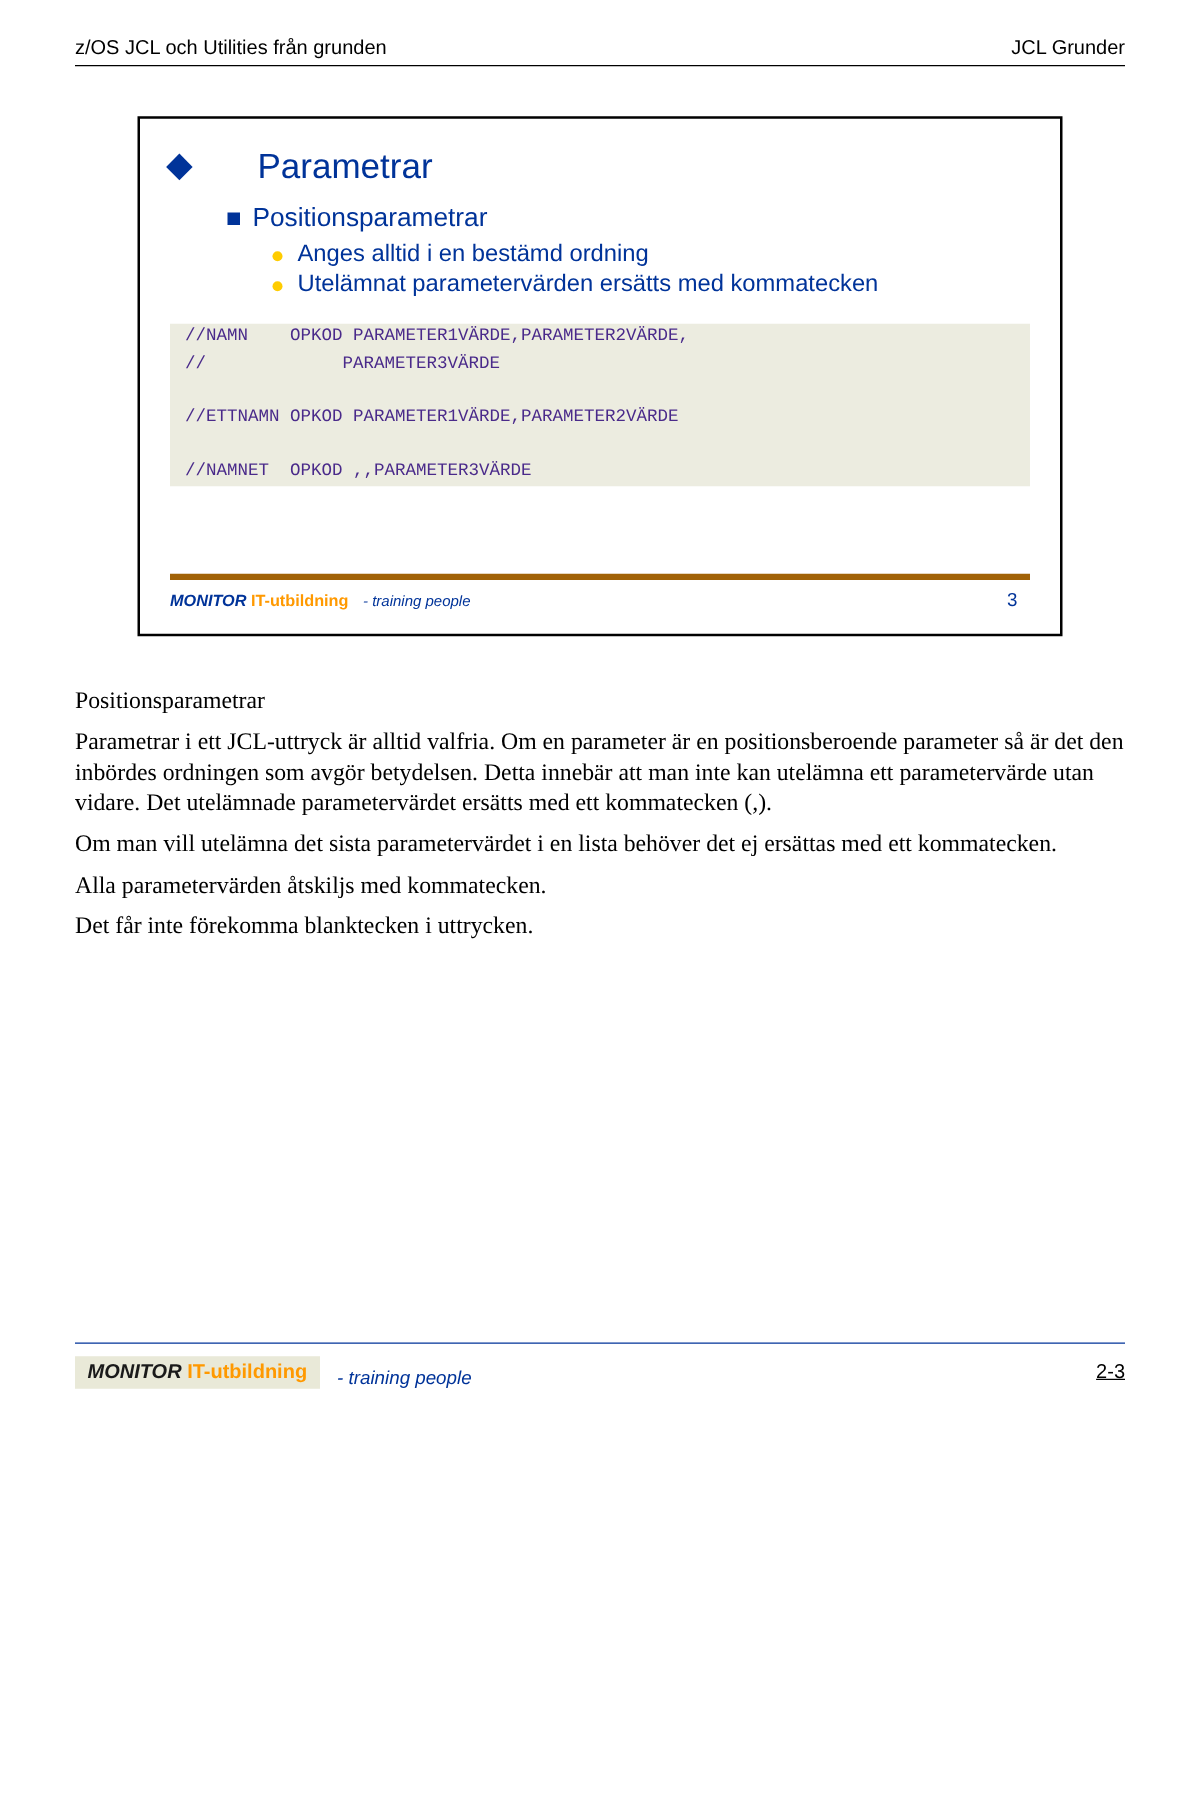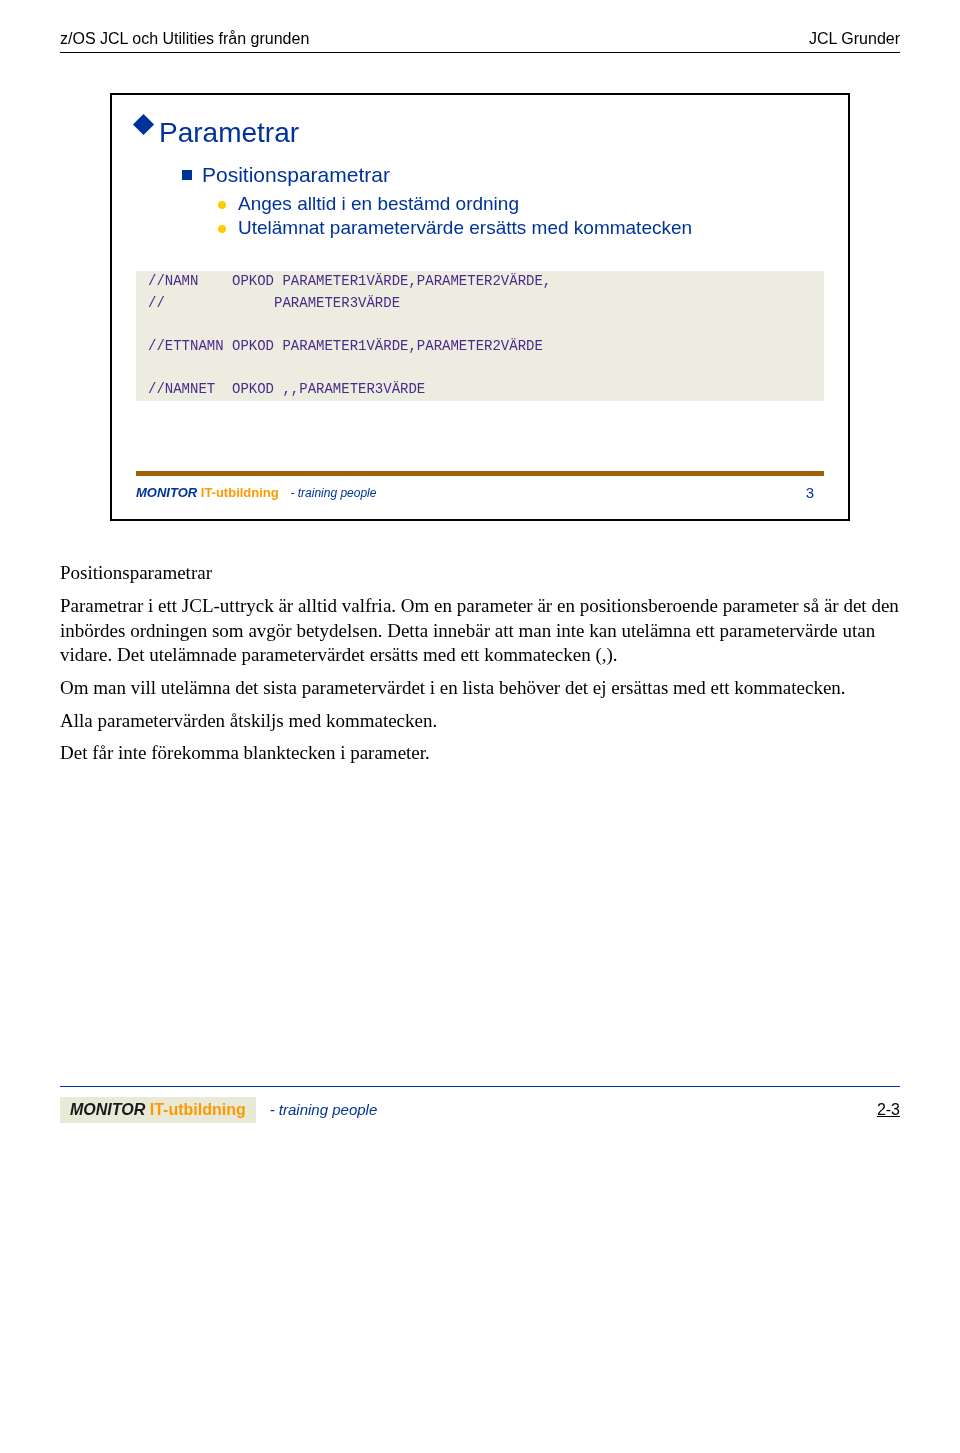--- a/index.html
+++ b/index.html
@@ -29,21 +29,23 @@
   .slide-box {
     border: 2px solid #000;
     margin: 0 auto 40px auto;
     width: 740px;
     box-sizing: border-box;
     padding: 22px 24px 18px 24px;
     font-family: Arial, Helvetica, sans-serif;
   }
   .slide-title-row {
     display: flex;
+    align-items: center;
     margin-bottom: 14px;
+    gap: 47px;
   }
   .diamond-bullet {
     width: 15px;
     height: 15px;
     transform: rotate(45deg);
     background: #003399;
     margin-right: 8px;
     flex-shrink: 0;
   }
   .slide-title {
@@ -67,21 +69,21 @@
     margin-top: 7px;
     flex-shrink: 0;
   }
   .sub-text {
     color: #003399;
     font-size: 21px;
   }
   .bullet-list {
     margin-left: 82px;
     margin-top: 6px;
-    margin-bottom: 32px;
+    margin-bottom: 20px;
   }
   .bullet-item {
     display: flex;
     align-items: flex-start;
     margin-bottom: 2px;
   }
   .dot-bullet {
     width: 8px;
     height: 8px;
     border-radius: 50%;
@@ -148,21 +150,21 @@
   .page-footer {
     border-top: 1px solid #003399;
     margin-top: 320px;
     padding-top: 10px;
     display: flex;
     justify-content: space-between;
     align-items: center;
   }
   .page-footer-left {
     display: flex;
-    align-items: center;
+    align-items: flex-end;
   }
   .page-footer-brand-box {
     background: #e9e9d8;
     padding: 4px 10px;
     font-family: Arial, Helvetica, sans-serif;
     font-size: 16px;
   }
   .page-footer-brand-box .b1 {
     color: #1a1a1a;
     font-weight: bold;
@@ -208,21 +210,21 @@
       </div>
     </div>
 
     <div class="bullet-list">
       <div class="bullet-item">
         <div class="dot-bullet"></div>
         <div class="bullet-text">Anges alltid i en bestämd ordning</div>
       </div>
       <div class="bullet-item">
         <div class="dot-bullet"></div>
-        <div class="bullet-text">Utelämnat parametervärde ersätts med kommatecken</div>
+        <div class="bullet-text">Utelämnat parametervärden ersätts med kommatecken</div>
       </div>
     </div>
 
     <div class="code-block">//NAMN    OPKOD PARAMETER1VÄRDE,PARAMETER2VÄRDE,
 //             PARAMETER3VÄRDE
 
 //ETTNAMN OPKOD PARAMETER1VÄRDE,PARAMETER2VÄRDE
 
 //NAMNET  OPKOD ,,PARAMETER3VÄRDE</div>
 
@@ -233,21 +235,21 @@
       </div>
       <div class="slide-pagenum">3</div>
     </div>
   </div>
 
   <div class="body-section">
     <p class="body-text">Positionsparametrar</p>
     <p class="body-text">Parametrar i ett JCL-uttryck är alltid valfria. Om en parameter är en positionsberoende parameter så är det den inbördes ordningen som avgör betydelsen. Detta innebär att man inte kan utelämna ett parametervärde utan vidare. Det utelämnade parametervärdet ersätts med ett kommatecken (,).</p>
     <p class="body-text">Om man vill utelämna det sista parametervärdet i en lista behöver det ej ersättas med ett kommatecken.</p>
     <p class="body-text">Alla parametervärden åtskiljs med kommatecken.</p>
-    <p class="body-text">Det får inte förekomma blanktecken i parameter.</p>
+    <p class="body-text">Det får inte förekomma blanktecken i uttrycken.</p>
   </div>
 
   <div class="page-footer">
     <div class="page-footer-left">
       <span class="page-footer-brand-box">
         <span class="b1">MONITOR</span><span class="b2"> IT-utbildning</span>
       </span>
       <span class="page-footer-tag">- training people</span>
     </div>
     <div class="page-footer-right">2-3</div>

